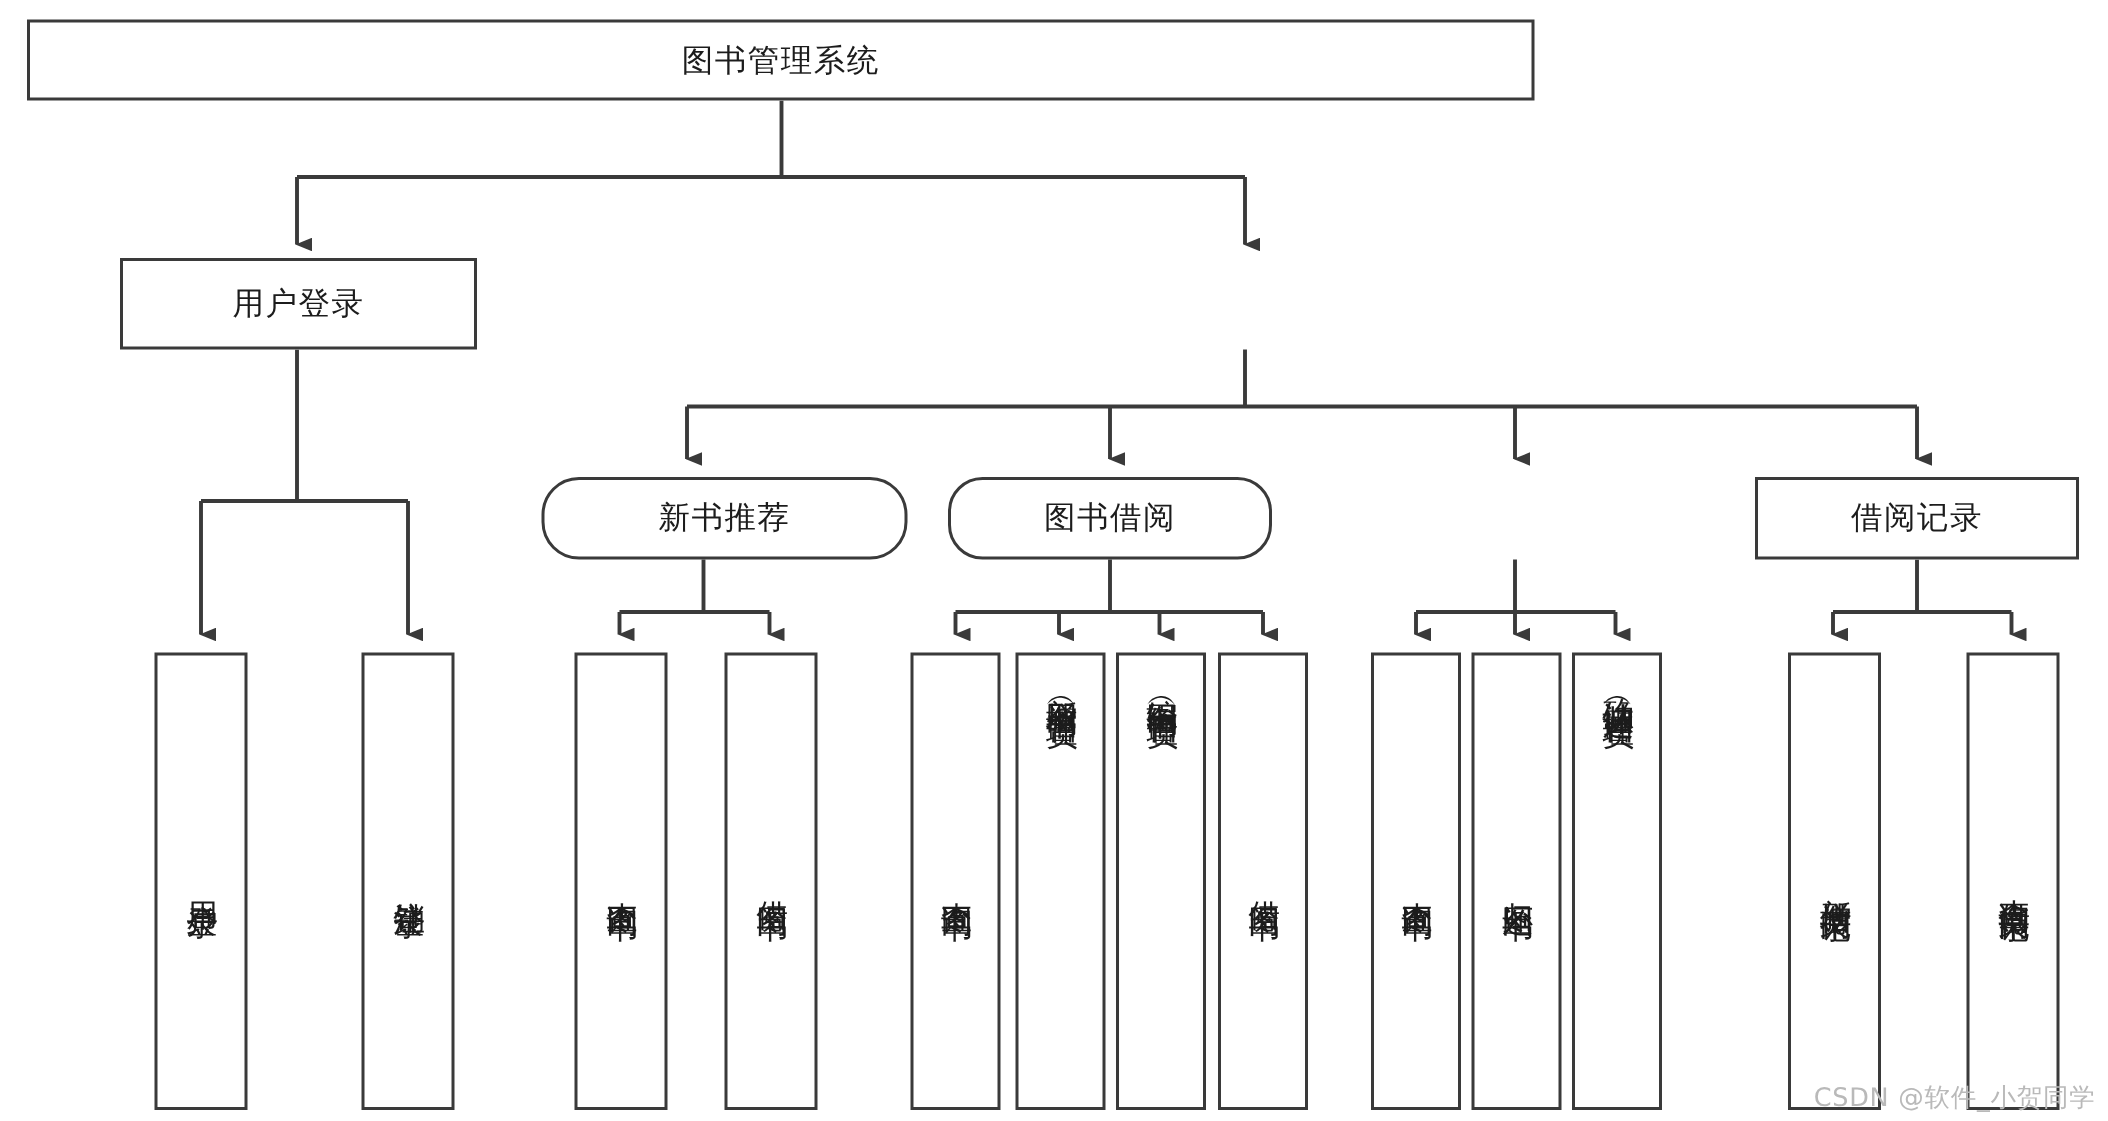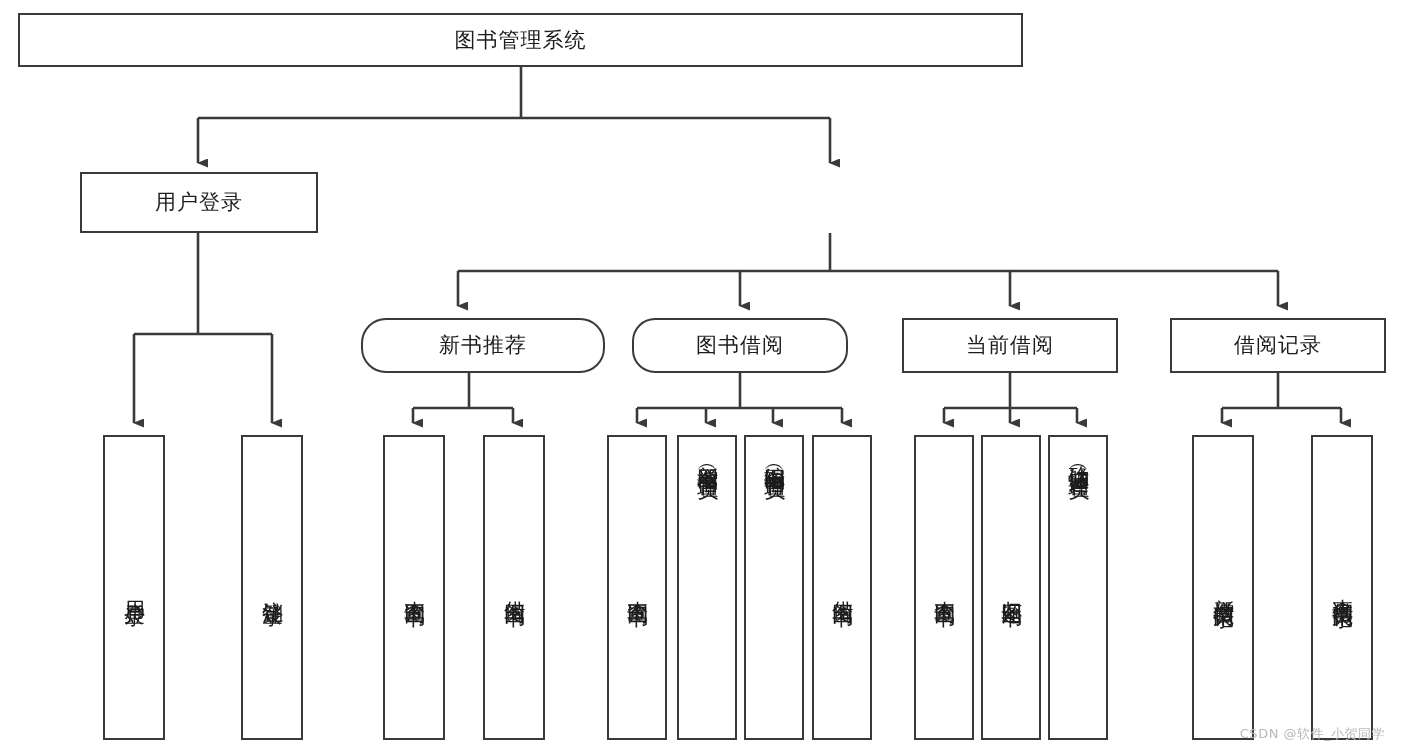--- a/index.html
+++ b/index.html
@@ -57,23 +57,23 @@
     white-space: nowrap;
     text-align: left;
   }
   
   .node.vertical.mid {
     align-items: center;
     padding-top: 0;
   }
   #watermark {
     position: absolute;
-    right: 20px;
+    right: 8px;
     bottom: 4px;
-    font-size: 13px;
+    font-size: 17px;
     color: #b9b9b9;
     letter-spacing: 0.5px;
     white-space: nowrap;
     user-select: none;
   }
 </style>
 </head>
 <body>
 
 <div id="diagram-root">
@@ -135,23 +135,20 @@
   <div class="node" style="left:80px; top:172px; width:238px; height:61px;">
     <span class="label">用户登录</span>
   </div>
 
   <div class="node" style="left:361px; top:318px; width:244px; height:55px;border-radius:25px;">
     <span class="label">新书推荐</span>
   </div>
   <div class="node" style="left:632px; top:318px; width:216px; height:55px;border-radius:23px;">
     <span class="label">图书借阅</span>
   </div>
-  <div class="node" style="left:902px; top:318px; width:216px; height:55px;">
-    <span class="label">当前借阅</span>
-  </div>
   <div class="node" style="left:1170px; top:318px; width:216px; height:55px;">
     <span class="label">借阅记录</span>
   </div>
 
   <div class="node vertical mid" style="left:103px; top:435px; width:62px; height:305px;">
     <span class="label">用户登录</span>
   </div>
   <div class="node vertical mid" style="left:241px; top:435px; width:62px; height:305px;">
     <span class="label">注销登录</span>
   </div>

